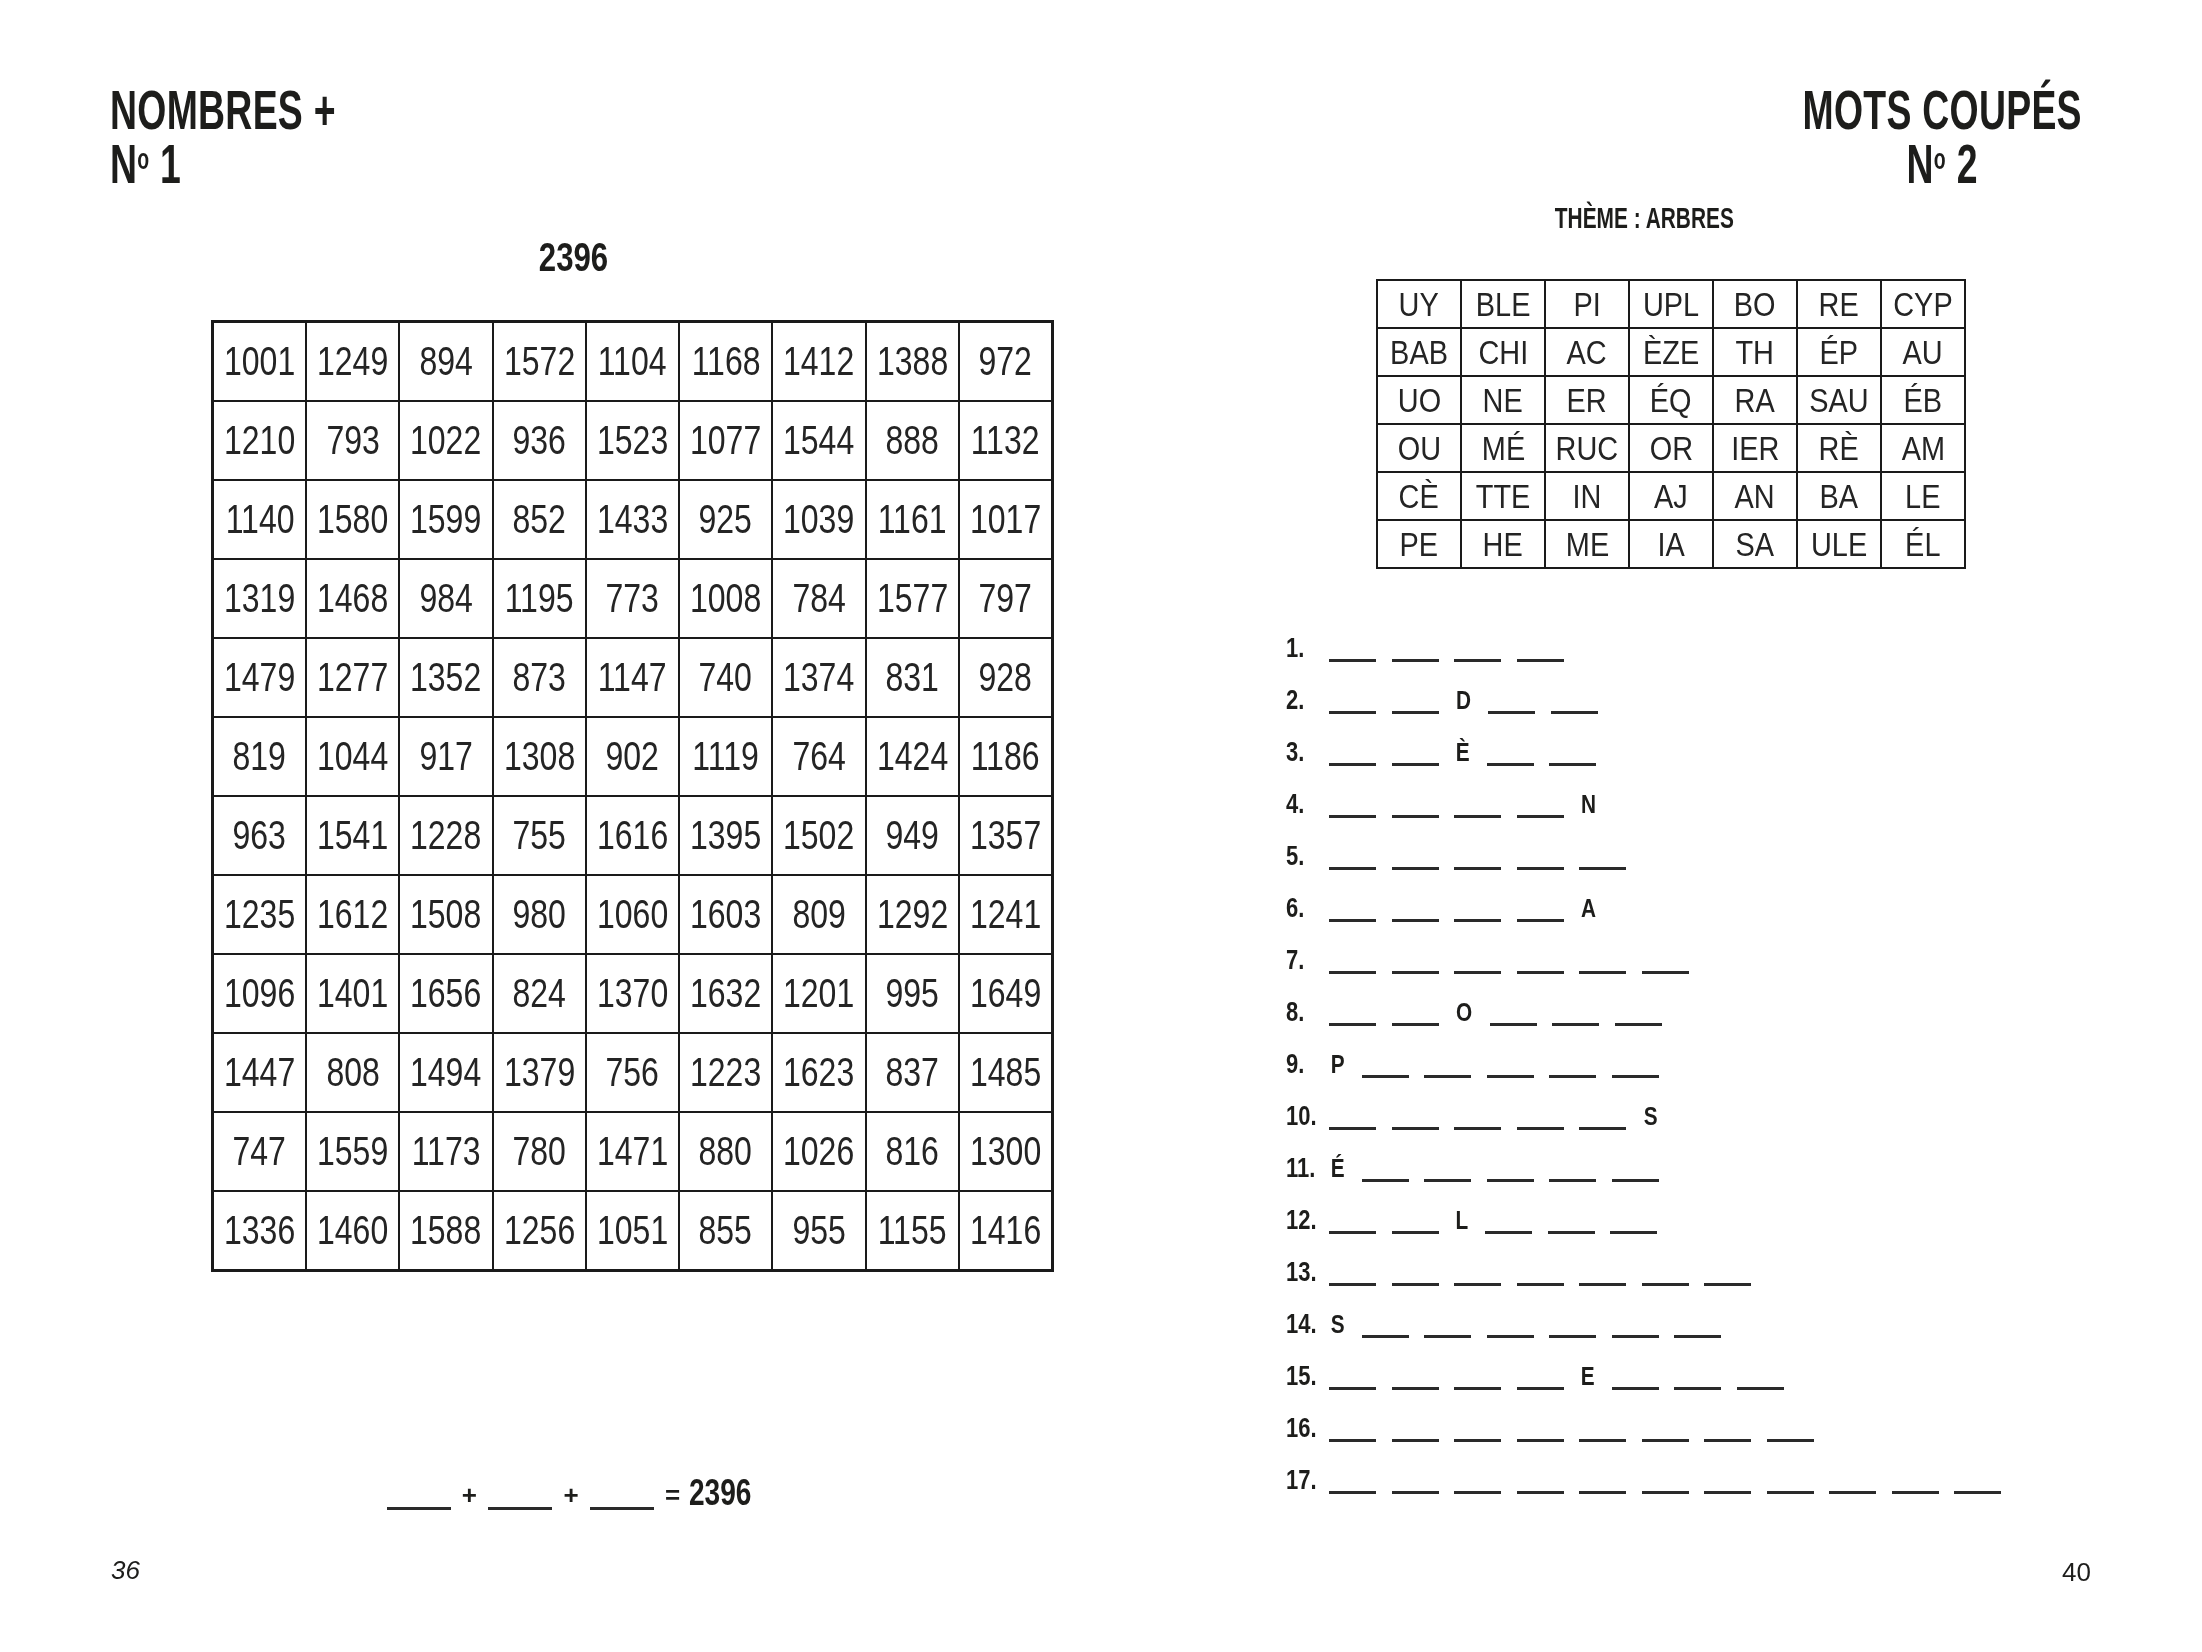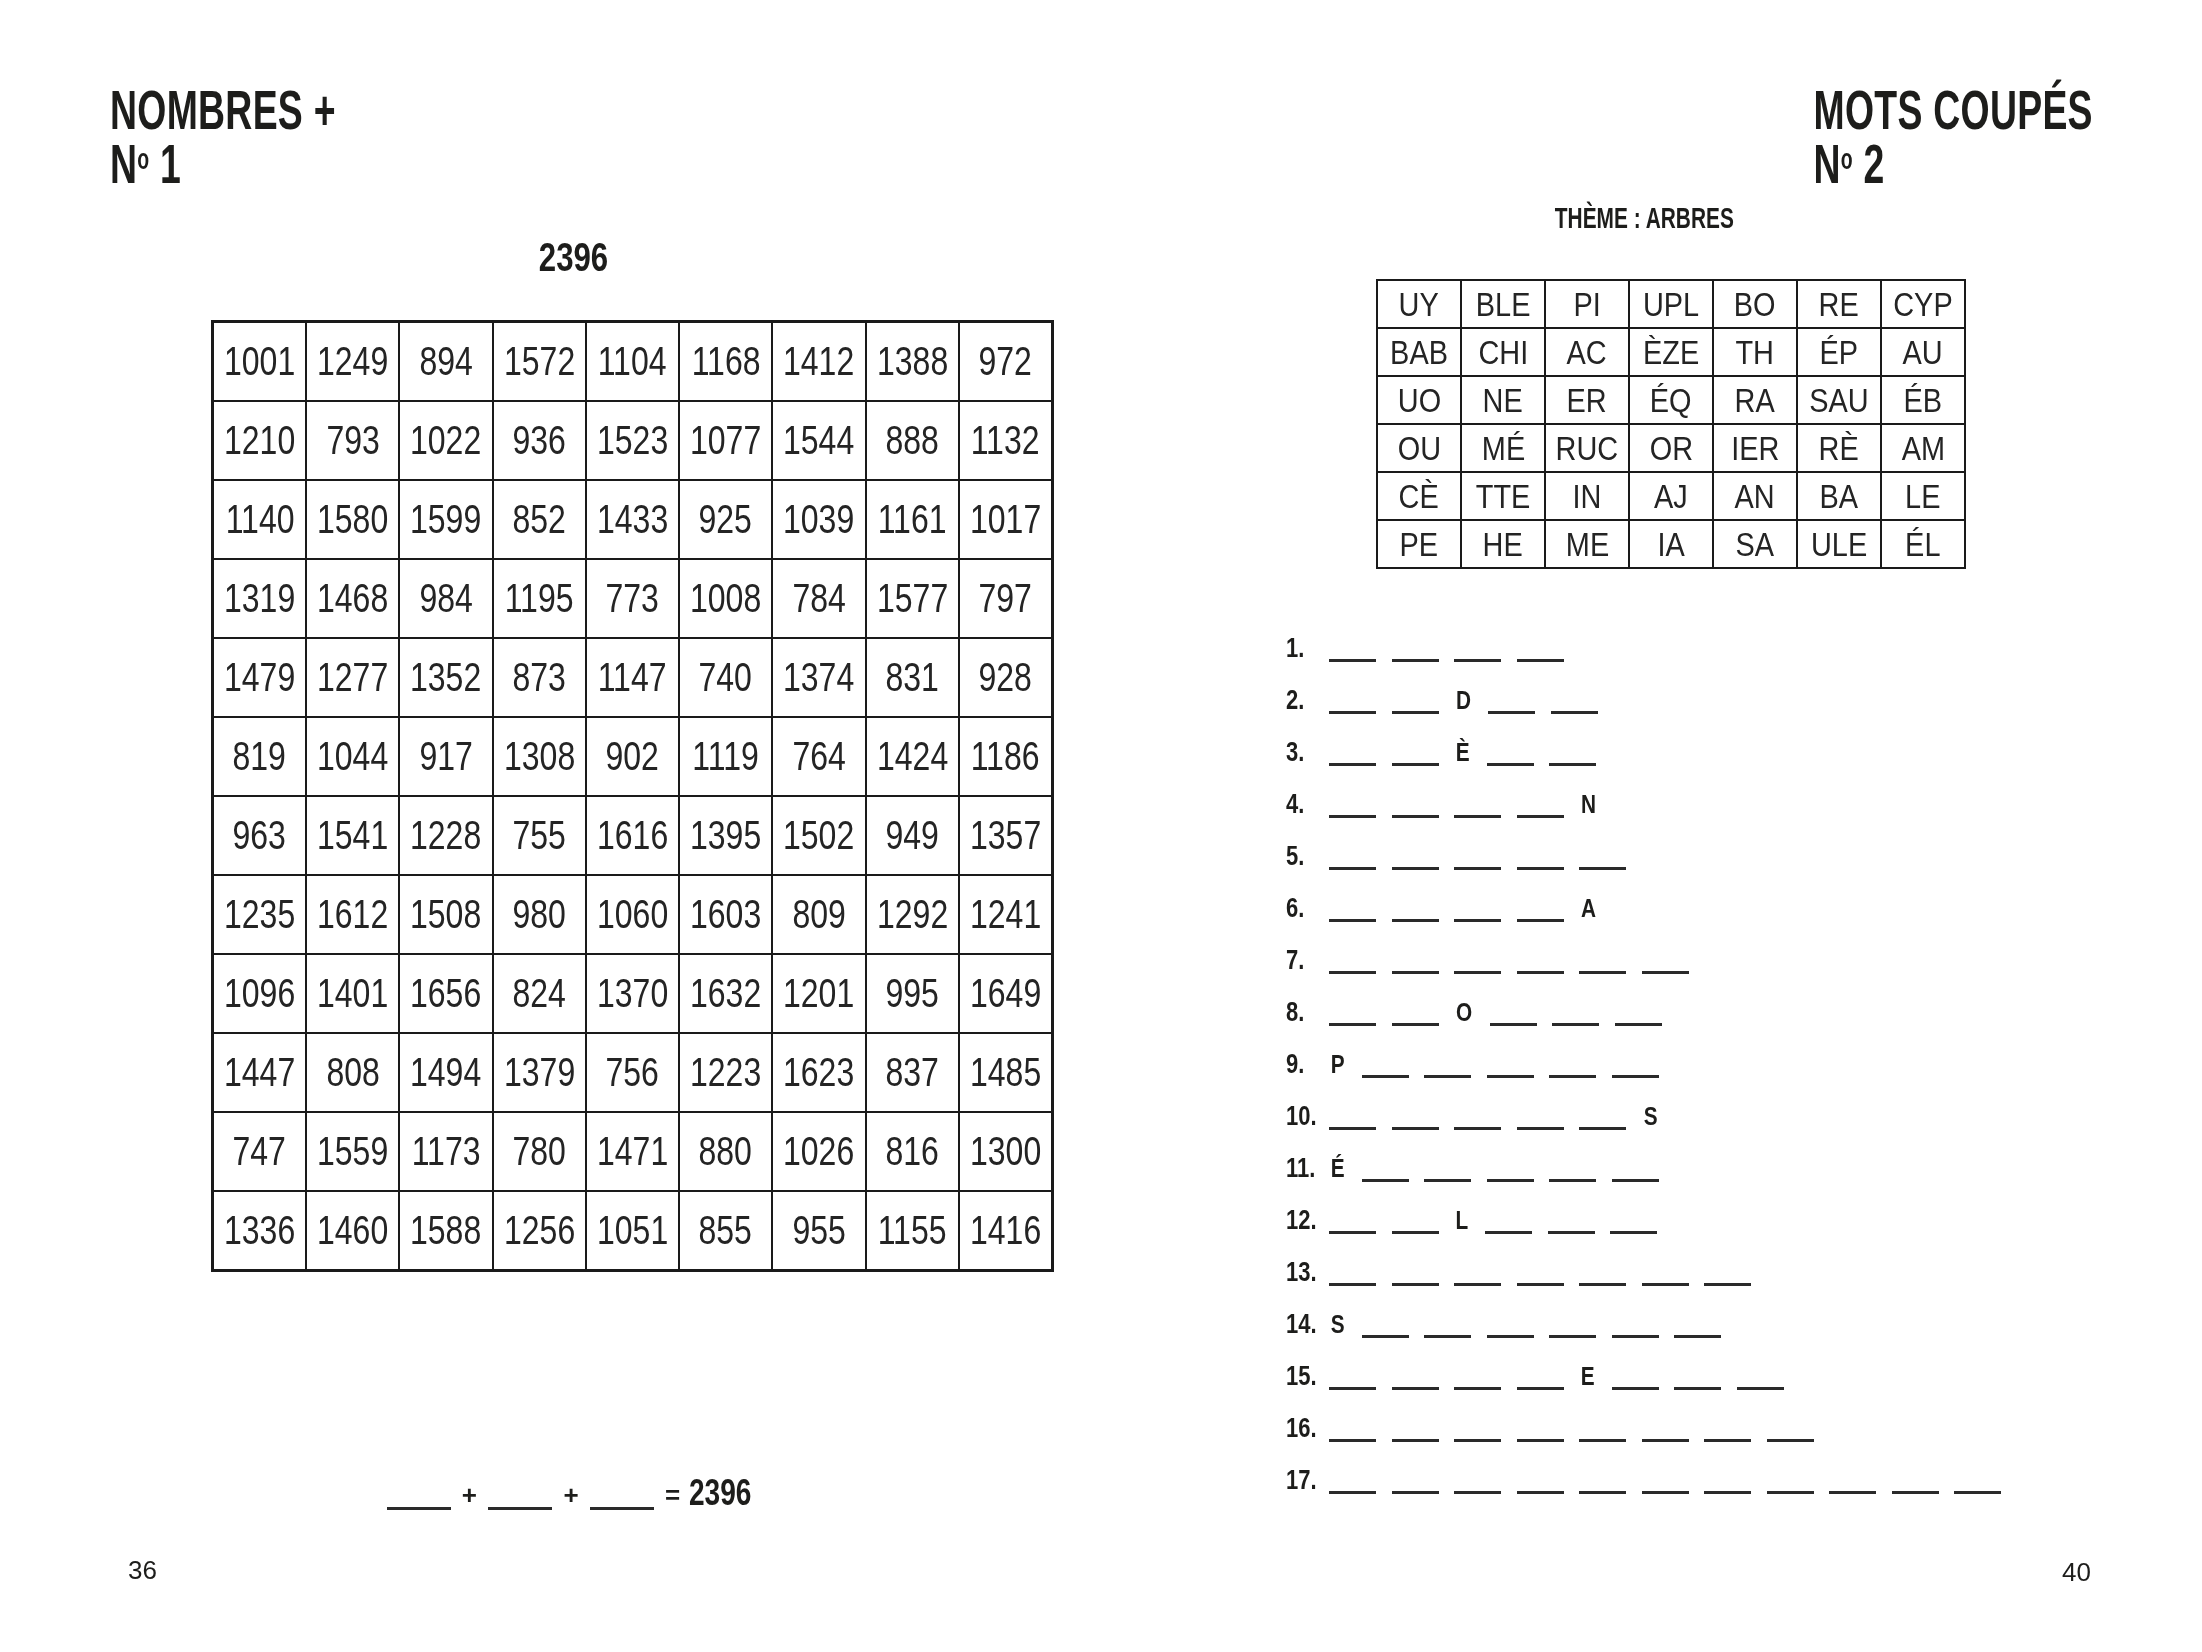--- a/index.html
+++ b/index.html
@@ -24,24 +24,24 @@
   table.numgrid td{width:77px;height:77px;border:2.6px solid #1a1a1a;text-align:center;
                    vertical-align:middle;padding:0;}
   table.numgrid td .n{display:inline-block;font-size:41px;font-weight:400;color:#242424;
                       transform:scaleX(0.78);transform-origin:center center;}
   .formula{position:absolute;left:211px;top:1476px;width:724px;display:flex;
            justify-content:center;align-items:flex-end;}
   .fblank{width:64px;height:24px;border-bottom:3.4px solid #2a2a2a;margin:0 9.5px;}
   .fop{font-weight:bold;font-size:26px;line-height:29px;margin:0 1.7px;}
   .fresult{display:inline-block;font-weight:bold;font-size:36px;line-height:34px;
            transform:scaleX(0.78);transform-origin:left bottom;margin-left:6.9px;}
-  .pagenum-left{left:128px;top:1557px;}
+  .pagenum-left{left:111px;top:1557px;font-style:italic;}
 
   
-  .right-title{right:110px;top:86px;text-align:left;}
+  .right-title{right:121px;top:86px;text-align:center;}
   .right-title .tblock{transform-origin:right top;}
   .theme{position:absolute;left:1348px;top:201px;width:592px;text-align:center;
          font-weight:bold;font-size:29px;line-height:34px;}
   table.lettergrid{position:absolute;left:1348px;top:279px;border-collapse:collapse;
                    border:2.6px solid #1a1a1a;margin-left:28px;}
   table.lettergrid td{width:82px;height:46px;border:2.6px solid #1a1a1a;text-align:center;
                       vertical-align:middle;padding:0;}
   table.lettergrid td .l{display:inline-block;font-size:34px;font-weight:400;color:#242424;
                          transform:scaleX(0.85);transform-origin:center center;}
   .clues{position:absolute;left:1286px;top:628px;width:860px;}

